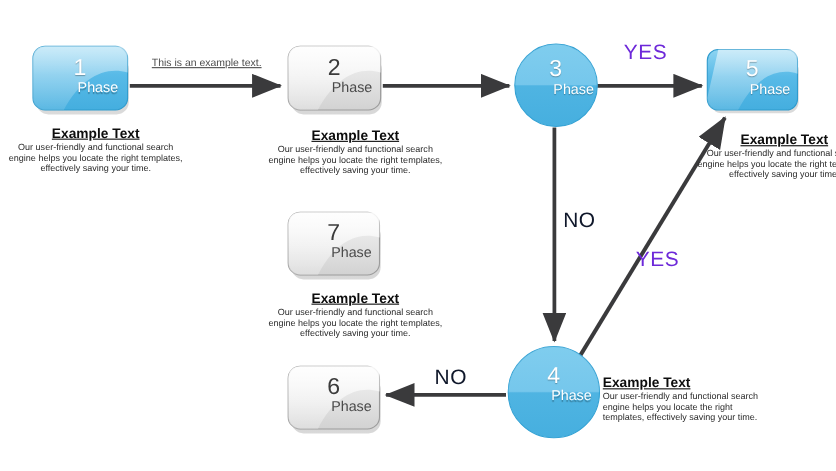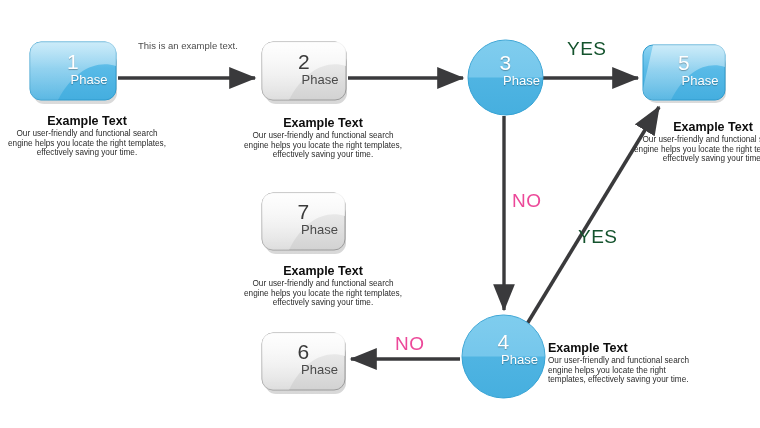--- a/index.html
+++ b/index.html
@@ -25,29 +25,29 @@
   }
   .node-label.blue .node-num,.node-label.blue .node-sub{
     color:#ffffff;text-shadow:0 1px 1px rgba(0,0,0,.30);
   }
   .node-label.gray .node-num{color:#3b3b3b;}
   .node-label.gray .node-sub{color:#4a4a4a;}
 
   .desc{position:absolute;z-index:3;width:160px;}
   .desc .desc-title{
     font-size:12.5px;font-weight:bold;color:#0d0d0d;
-    text-align:center;line-height:14px;margin-bottom:1px;
+    text-align:center;line-height:14px;margin-bottom:1px;text-decoration:underline;
   }
   .desc .desc-body{
     font-size:8.2px;color:#2b2b2b;text-align:center;line-height:9.6px;
   }
 
   .edge-label{position:absolute;z-index:3;white-space:nowrap;}
-  .edge-label.yes{font-size:19px;color:#14532d;font-weight:400;letter-spacing:.5px;}
-  .edge-label.no{font-size:19px;color:#ec4899;font-weight:400;letter-spacing:.5px;}
+  .edge-label.yes{font-size:19px;color:#6d28d9;font-weight:400;letter-spacing:.5px;}
+  .edge-label.no{font-size:19px;color:#0f172a;font-weight:400;letter-spacing:.5px;}
   .edge-label.note{font-size:9.5px;color:#4d4d4d;}
 </style>
 </head>
 <body>
 
 <div id="canvas">
 
   <svg class="layer arrows" viewBox="0 0 760 428">
     <defs>
       <marker id="ah" markerWidth="9" markerHeight="9" refX="7.6" refY="3.2" orient="auto" markerUnits="strokeWidth">
@@ -210,19 +210,19 @@
   <div class="desc" style="left:243px;top:264px;">
     <div class="desc-title">Example Text</div>
     <div class="desc-body">Our user-friendly and functional search engine helps you locate the right templates, effectively  saving your time.</div>
   </div>
 
   <div class="desc" style="left:548px;top:341px;width:152px;">
     <div class="desc-title" style="text-align:left;">Example Text</div>
     <div class="desc-body" style="text-align:left;">Our user-friendly and functional search engine helps you locate the right templates, effectively  saving your time.</div>
   </div>
 
-  <div class="edge-label note" style="left:138px;top:40px;">This is an example text.</div>
+  <div class="edge-label note" style="left:138px;top:52px;text-decoration:underline;">This is an example text.</div>
   <div class="edge-label yes" style="left:567px;top:38px;">YES</div>
   <div class="edge-label no" style="left:512px;top:190px;">NO</div>
   <div class="edge-label yes" style="left:578px;top:226px;">YES</div>
   <div class="edge-label no" style="left:395px;top:333px;">NO</div>
 
 </div>
 
 </body></html>

